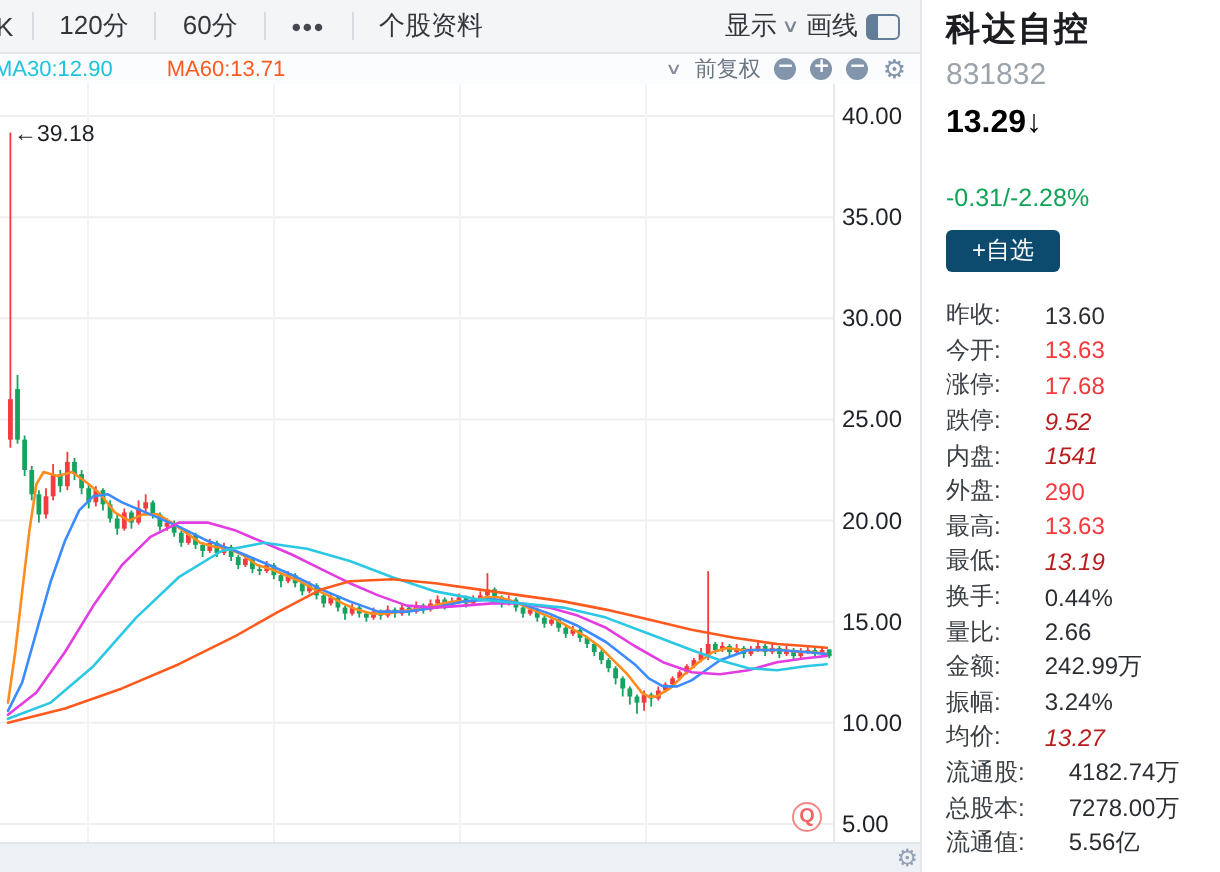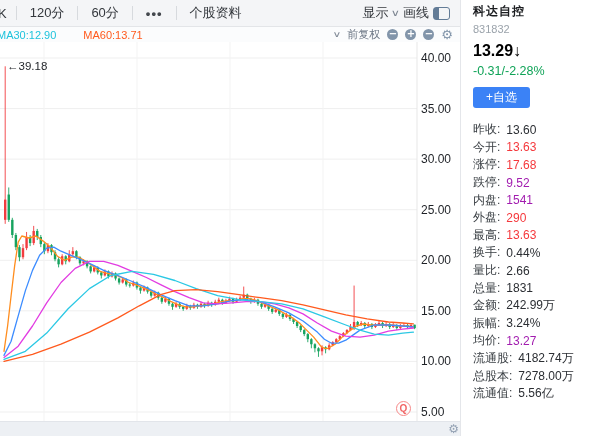--- a/index.html
+++ b/index.html
@@ -38,33 +38,33 @@
   .watermark { position:absolute; left:396px; top:359px; width:15px; height:15px; border:1px solid #f37272;
                border-radius:50%; color:#ef4a4a; font:bold 10px/13px "Liberation Sans",sans-serif;
                text-align:center; opacity:.85; background:rgba(255,255,255,.4); }
 
   .bottom-bar { height:15px; width:460px; background:#edf0f4; border-top:1px solid #e2e5ea; position:relative; }
   .bottom-bar .gear2 { position:absolute; right:1px; top:1px; color:#93a1b3; font-size:12px; line-height:13px; }
 
   
   .side-panel { position:absolute; left:460px; top:0; width:150px; height:436px; background:#fff;
                 border-left:1px solid #e4e6ea; padding:3px 6px 0 12px; overflow:hidden; }
-  .stock-name { font-size:12px; font-weight:bold; color:#1b1d20; letter-spacing:1px; }
-  .stock-code { font-size:11px; color:#9ba3ab; margin-top:3px; }
+  .stock-name { font-size:17px; font-weight:bold; color:#1b1d20; letter-spacing:1px; }
+  .stock-code { font-size:15px; color:#9ba3ab; margin-top:3px; }
   .price-line { font-size:16px; font-weight:bold; color:#000000; margin-top:7px; }
-  .change-line { font-size:12.5px; color:#0fa357; margin-top:4px; }
-  .add-btn { margin-top:9px; width:57px; height:21px; background:#3b82f6; border-radius:3px;
+  .change-line { font-size:12.5px; color:#0fa357; margin-top:21px; }
+  .add-btn { margin-top:9px; width:57px; height:21px; background:#0c4a6e; border-radius:3px;
              color:#fff; font-size:12px; text-align:center; line-height:21px; cursor:pointer; }
   .stats { margin-top:13px; }
   .stat-row { display:flex; align-items:center; height:17.6px; font-size:12px; white-space:nowrap; }
   .sl { color:#3b4045; }
-  .sv { margin-left:6px; }
+  .sv { margin-left:22px; }
   .sv.neutral { color:#2b2e33; }
   .sv.red { color:#f5383c; }
-  .sv.green { color:#a21caf; }
+  .sv.green { color:#b91c1c;font-style:italic; }
 </style>
 </head>
 <body>
 
 <div class="window">
 
   <div class="chart-col">
 
     <div class="toolbar">
       <div class="tabs">
@@ -407,32 +407,32 @@
         </div>
         <div class="stat-row">
           <span class="sl">外盘:</span>
           <span class="sv red">290</span>
         </div>
         <div class="stat-row">
           <span class="sl">最高:</span>
           <span class="sv red">13.63</span>
         </div>
         <div class="stat-row">
+          <span class="sl">最低:</span>
+          <span class="sv green">13.19</span>
+        </div>
+        <div class="stat-row">
           <span class="sl">换手:</span>
           <span class="sv neutral">0.44%</span>
         </div>
         <div class="stat-row">
           <span class="sl">量比:</span>
           <span class="sv neutral">2.66</span>
         </div>
         <div class="stat-row">
-          <span class="sl">总量:</span>
-          <span class="sv neutral">1831</span>
-        </div>
-        <div class="stat-row">
           <span class="sl">金额:</span>
           <span class="sv neutral">242.99万</span>
         </div>
         <div class="stat-row">
           <span class="sl">振幅:</span>
           <span class="sv neutral">3.24%</span>
         </div>
         <div class="stat-row">
           <span class="sl">均价:</span>
           <span class="sv green">13.27</span>

